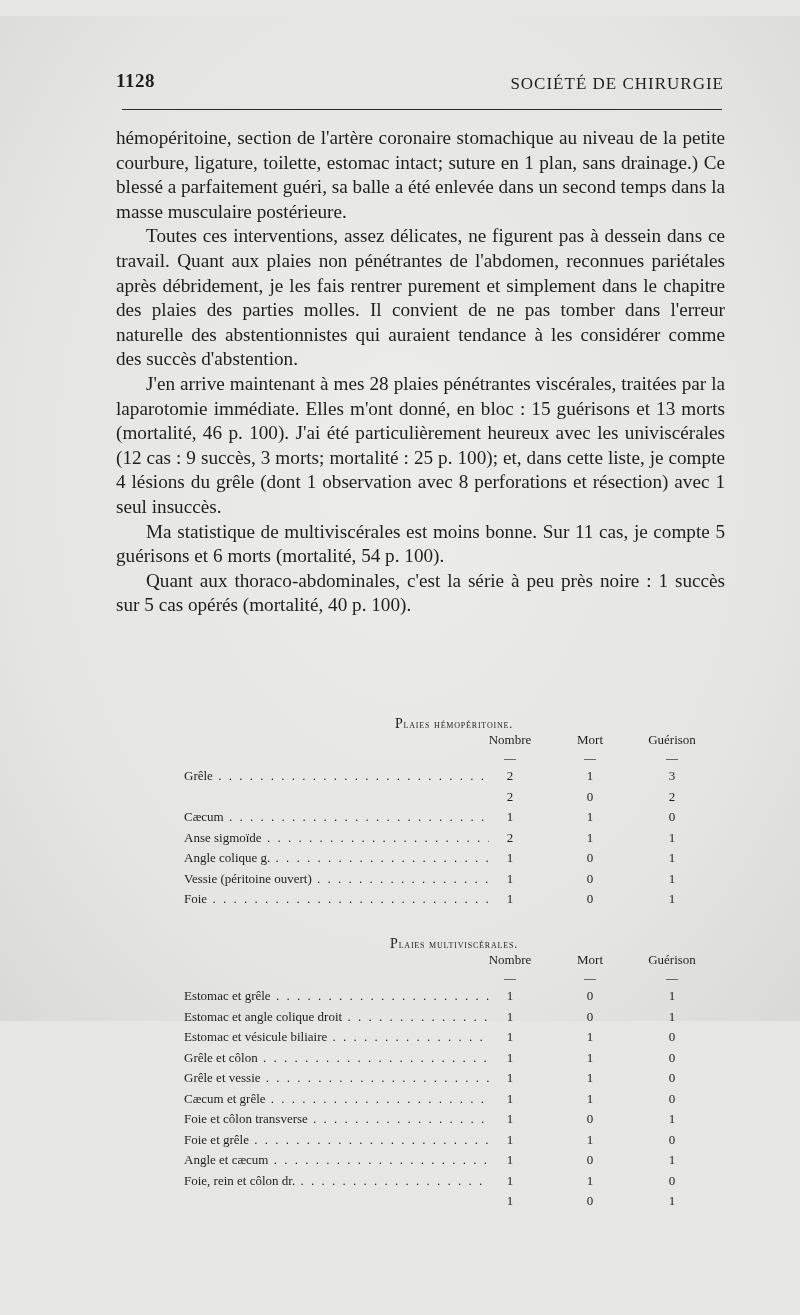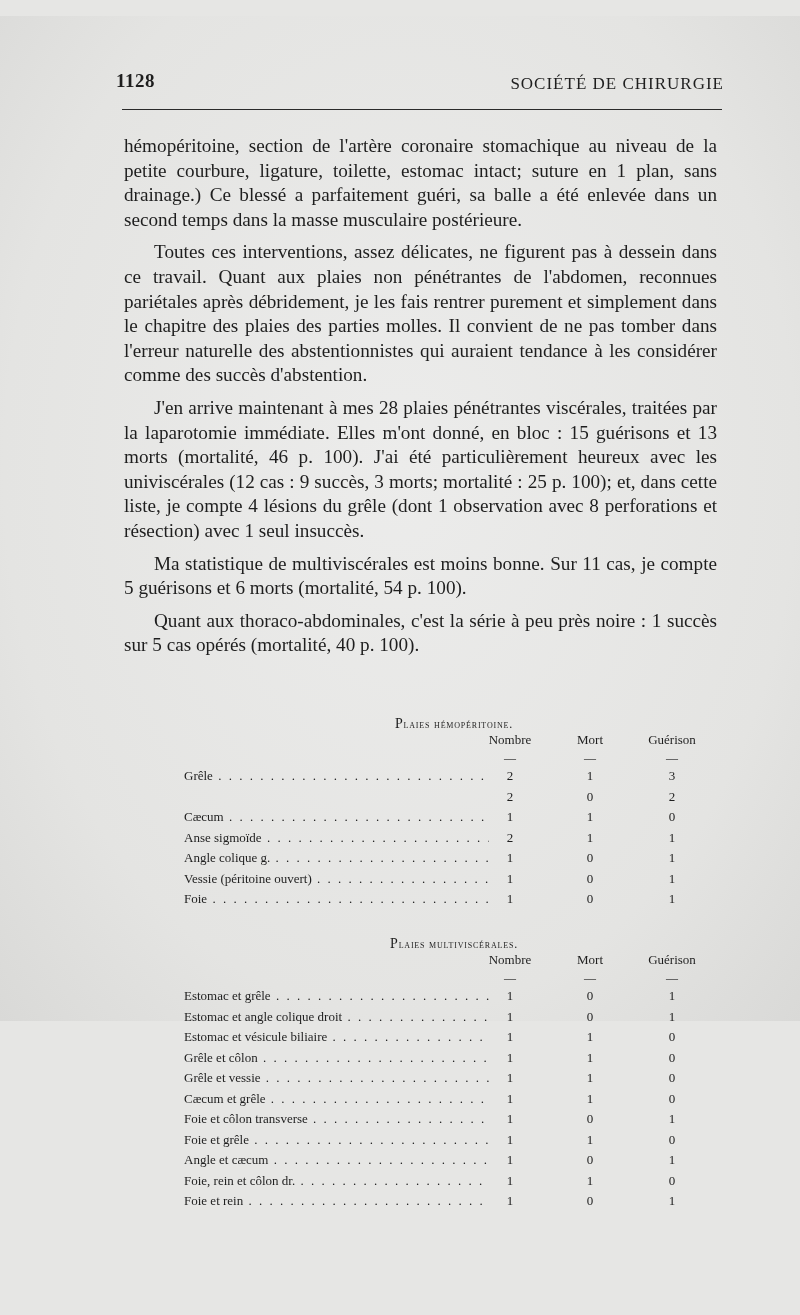--- a/index.html
+++ b/index.html
@@ -58,21 +58,21 @@
     .body-text {
       position: absolute;
       left: 116px;
       top: 110px;
       width: 609px;
       font-size: 19.2px;
       line-height: 24.6px;
       text-align: justify;
     }
     .body-text p {
-      margin: 8px;
+      margin: 0;
       text-indent: 0;
     }
     .body-text p.indent {
       text-indent: 30px;
     }
     .table-block {
       position: absolute;
       left: 184px;
       width: 520px;
       font-size: 14px;
@@ -277,21 +277,20 @@
           <span class="num c2">0</span>
           <span class="num c3">1</span>
         </div>
         <div class="row">
           <span class="label">Foie, rein et côlon dr.</span>
           <span class="num c1">1</span>
           <span class="num c2">1</span>
           <span class="num c3">0</span>
         </div>
         <div class="row">
-          <span class="label">Foie et rein</span>
           <span class="num c1">1</span>
           <span class="num c2">0</span>
           <span class="num c3">1</span>
         </div>
       </div>
   </div>
 
 </div>
 
 </body></html>

